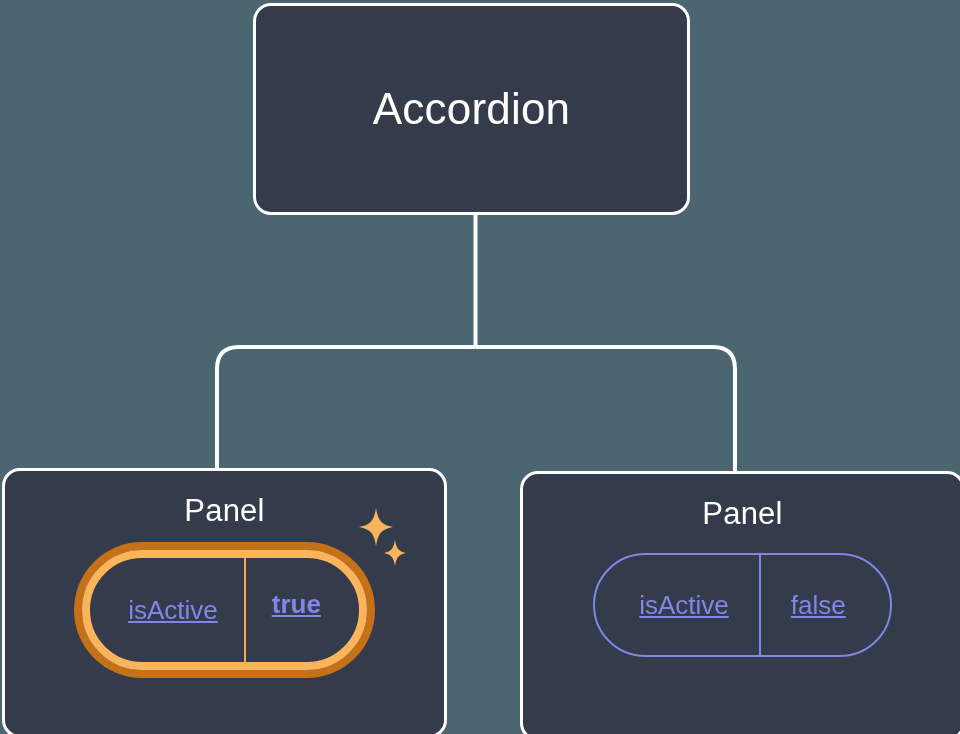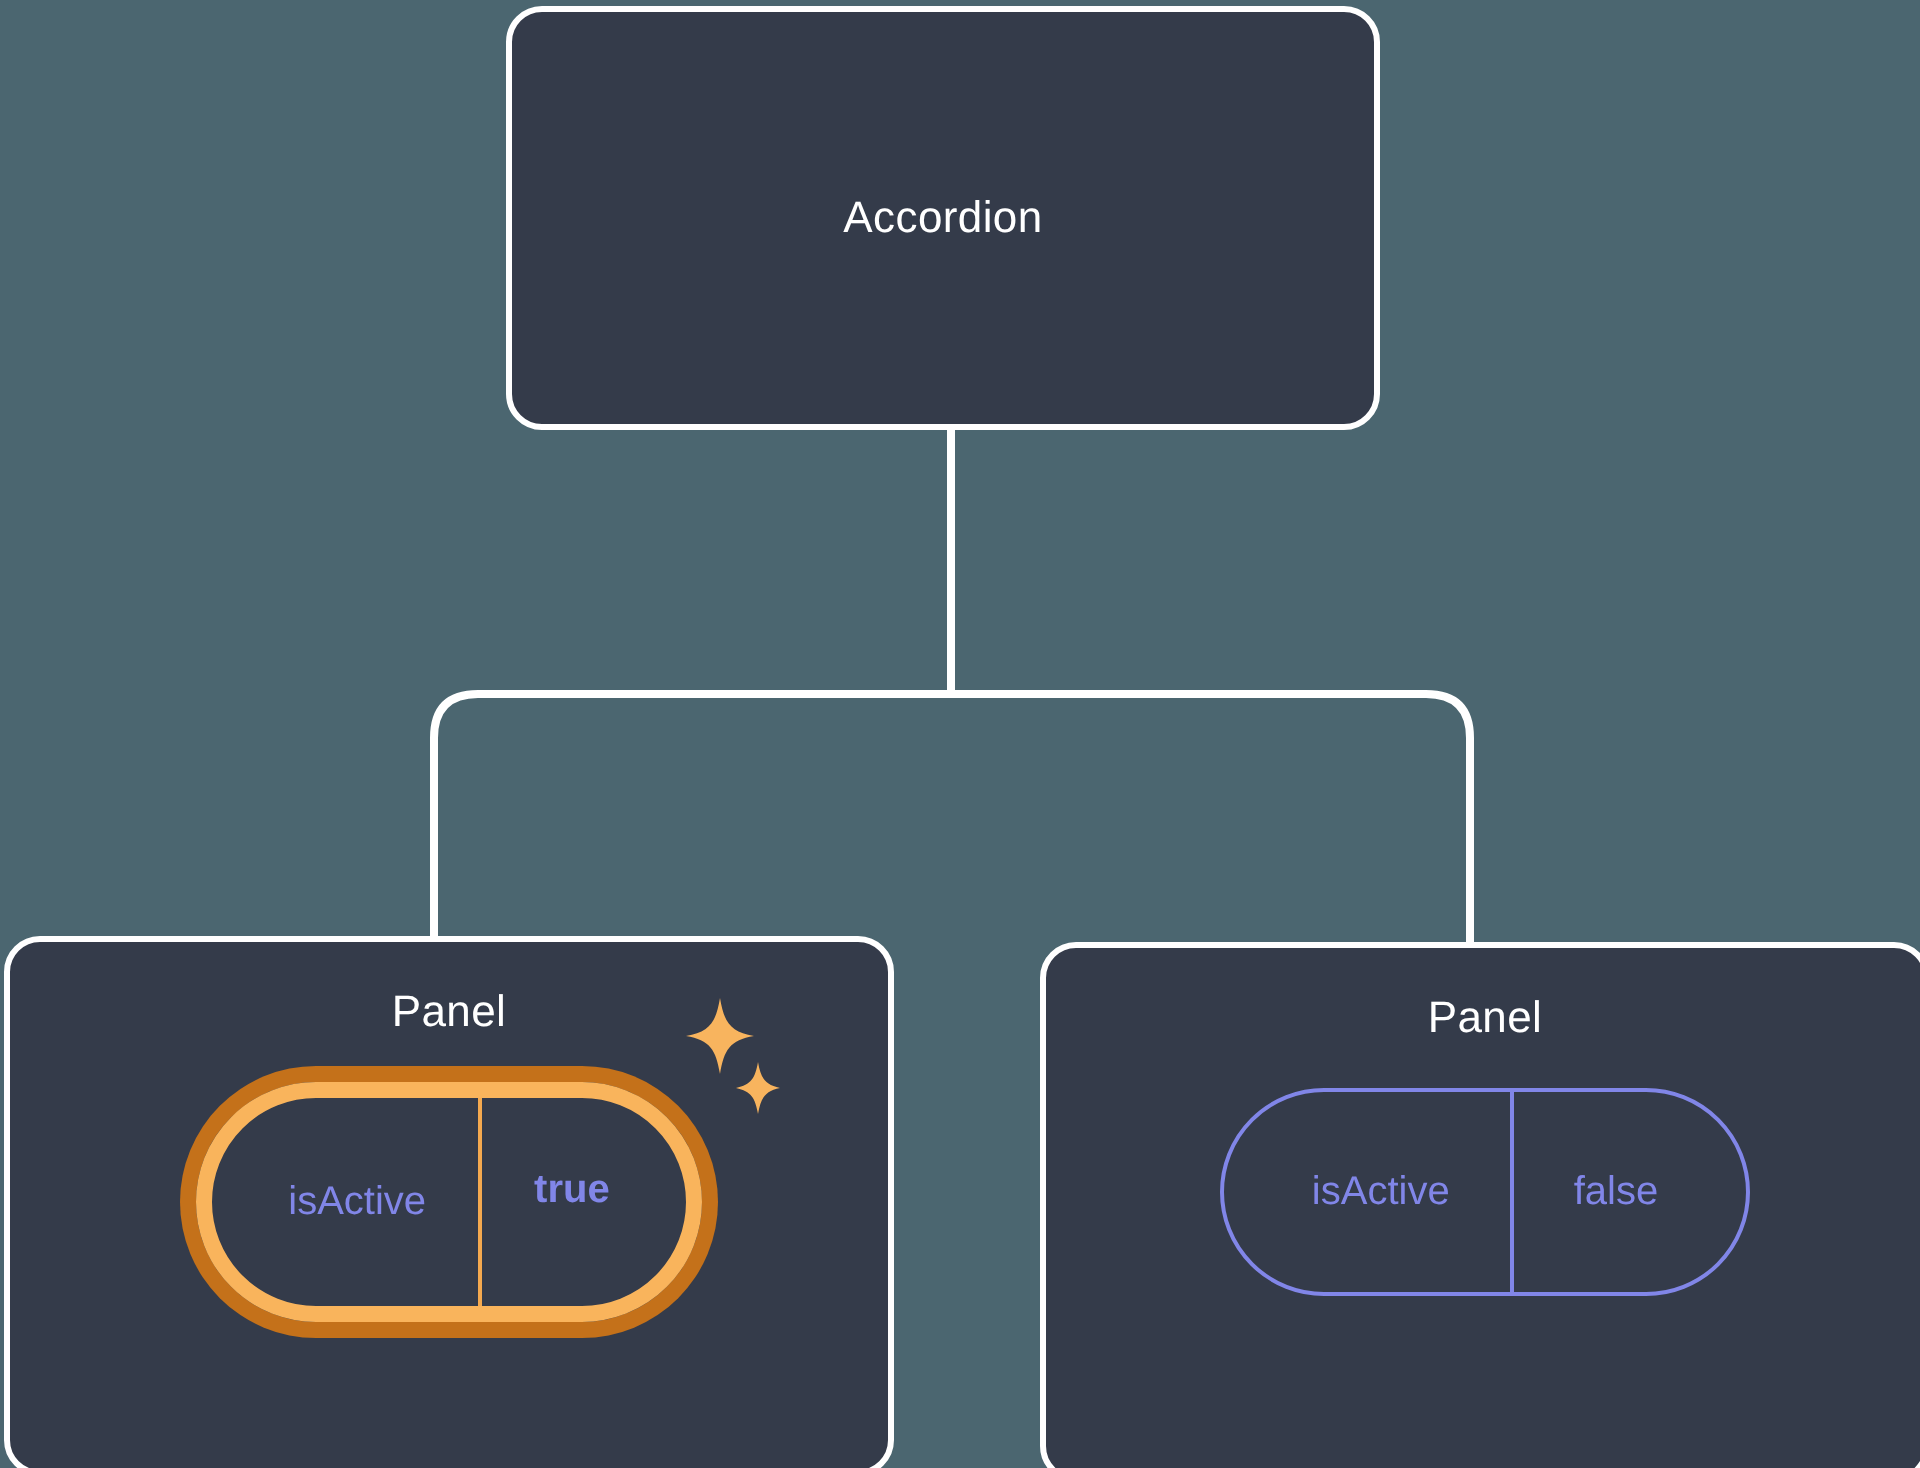--- a/index.html
+++ b/index.html
@@ -43,21 +43,21 @@
     left: 253px;
     top: 3px;
     width: 437px;
     height: 212px;
     display: flex;
     align-items: center;
     justify-content: center;
   }
   .node-title-root {
     color: #ffffff;
-    font-size: 22px;
+    font-size: 44px;
     letter-spacing: 0.2px;
     font-weight: 400;
   }
 
   .node-panel {
     width: 445px;
     height: 270px;
     display: flex;
     flex-direction: column;
     align-items: center;
@@ -67,21 +67,21 @@
   .node-panel-left {
     left: 2px;
     top: 468px;
   }
   .node-panel-right {
     left: 520px;
     top: 471px;
   }
   .node-title-panel {
     color: #ffffff;
-    font-size: 22px;
+    font-size: 31px;
     font-weight: 400;
     letter-spacing: 0.2px;
     line-height: 1;
     margin-bottom: 6px;
   }
 
   
   .pill-wrap {
     position: relative;
     margin-top: 18px;
@@ -95,22 +95,23 @@
     height: 104px;
     box-sizing: border-box;
     background: transparent;
   }
   .pill-key,
   .pill-val {
     display: flex;
     align-items: center;
     justify-content: center;
     color: #8186e8;
-    font-size: 20px;
+    font-size: 26px;
     box-sizing: border-box;
+    text-decoration: underline;
   }
   .pill-key {
     padding: 0 30px 0 44px;
   }
   .pill-val {
     padding: 0 44px 0 30px;
     border-left: 2px solid #8186e8;
   }
 
   

